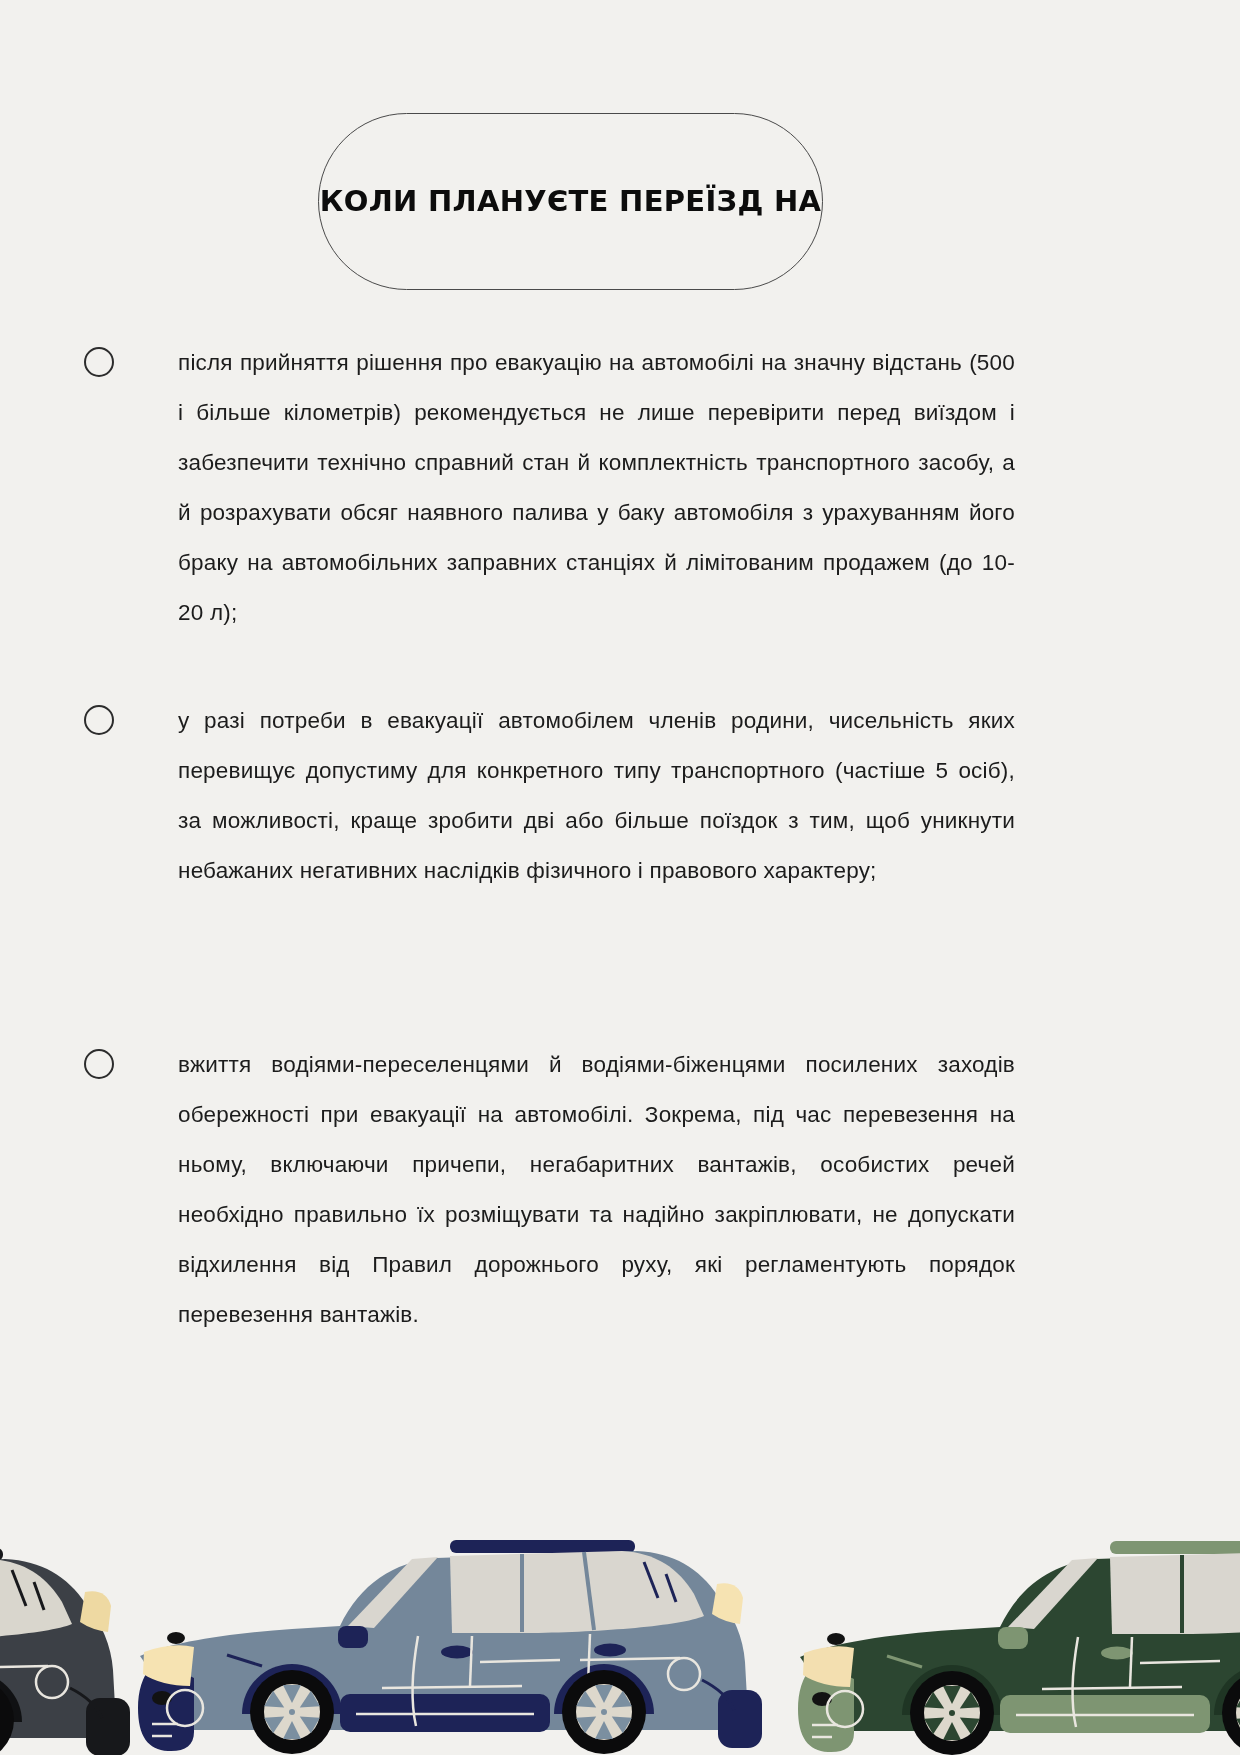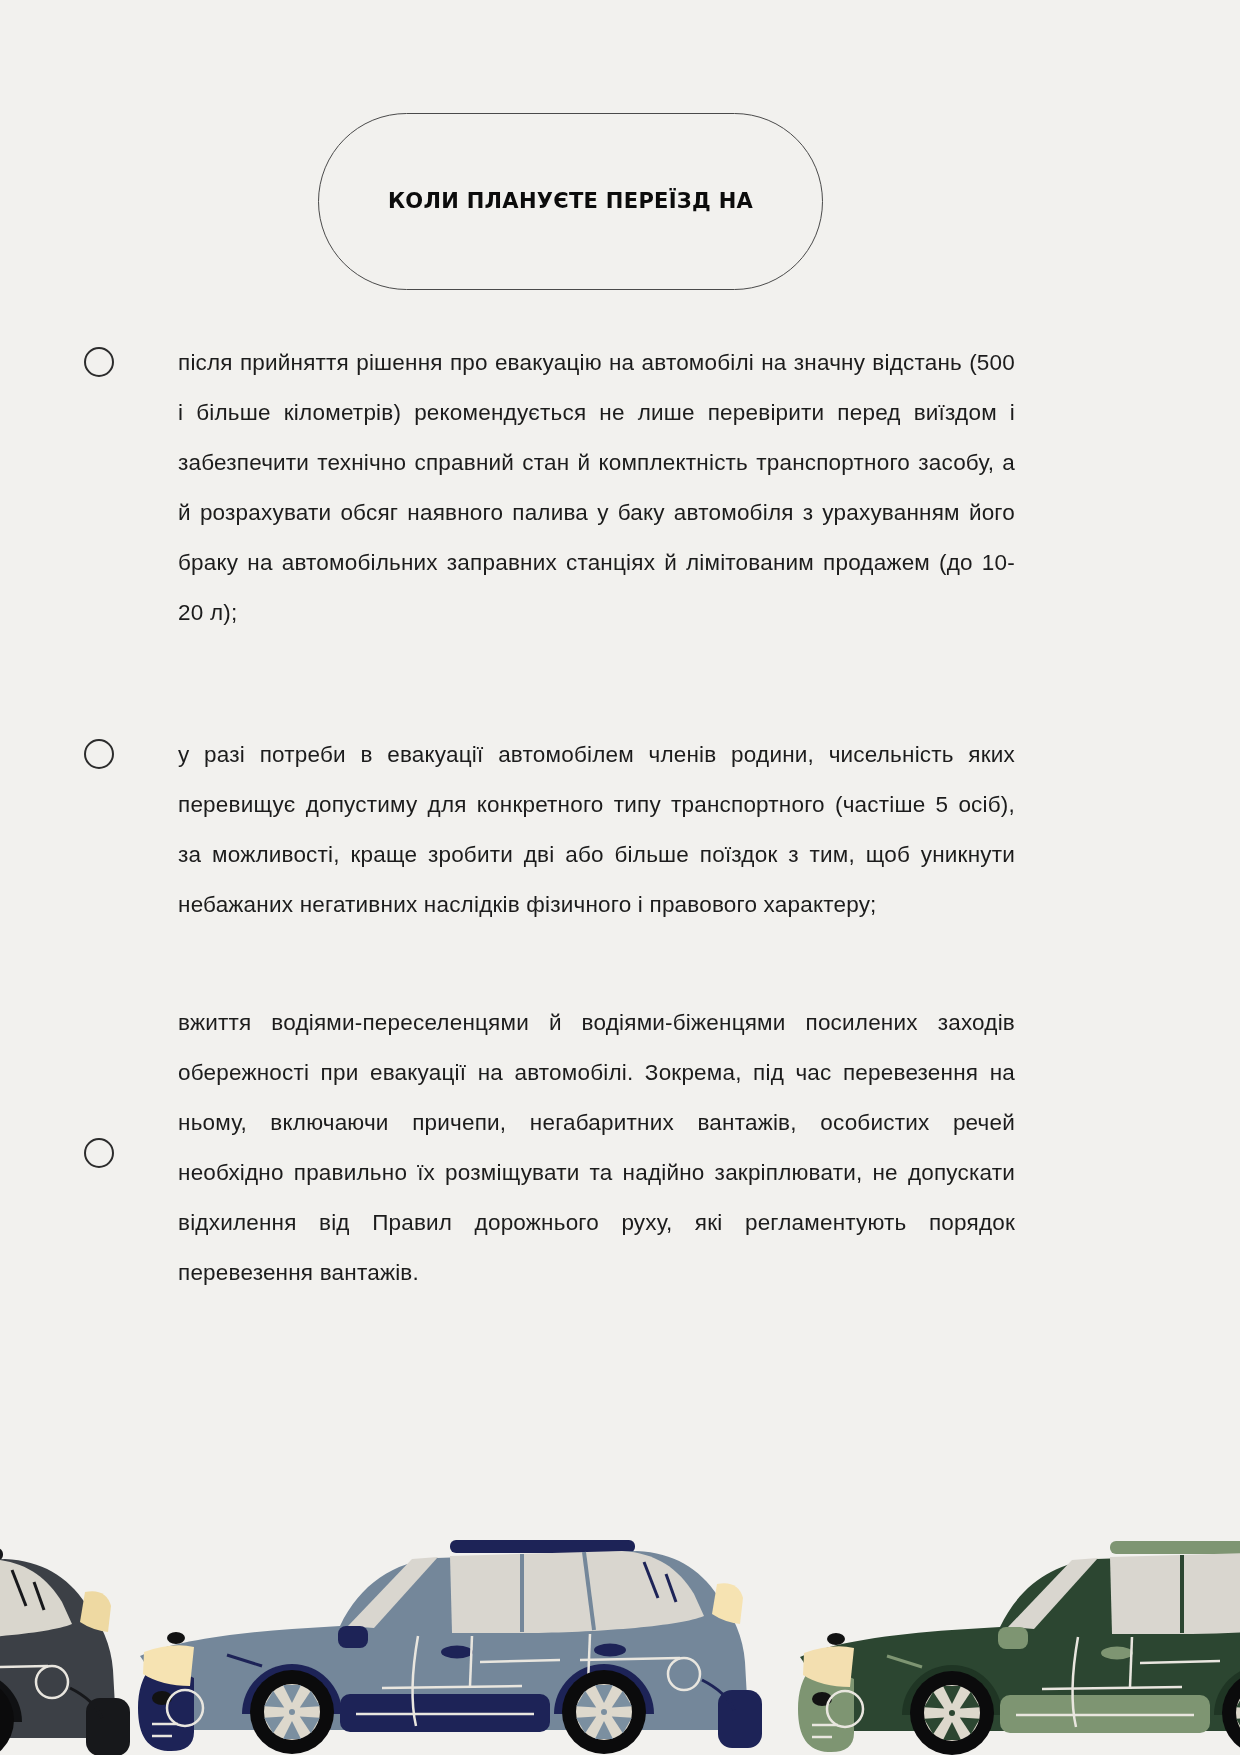--- a/index.html
+++ b/index.html
@@ -17,38 +17,38 @@
     width:505px;height:177px;
     border:1.3px solid #4a4a4a;
     border-radius:110px;
     display:flex;flex-direction:column;
     align-items:center;justify-content:center;
     box-sizing:border-box;
   }
   .title-line{
     font-family:"DejaVu Sans",sans-serif;
     font-weight:700;
-    font-size:21px;
+    font-size:29px;
     line-height:39px;
     letter-spacing:.3px;
     color:#0c0c0c;
     text-align:center;
     white-space:nowrap;
   }
   
   .bullet-item{
     position:absolute;
     left:84px;
     width:931px;
     display:flex;
     gap:23px;
   }
   .bullet-item.b1{top:338px;}
-  .bullet-item.b2{top:730px;}
-  .bullet-item.b3{top:998px;align-items:center;}
+  .bullet-item.b2{top:696px;}
+  .bullet-item.b3{top:1040px;}
   .bullet-circle{
     flex:none;
     width:30px;height:30px;
     border:2px solid #2c2c2c;
     border-radius:50%;
     margin-top:9px;
     box-sizing:border-box;
     background:transparent;
   }
   .bullet-text{

